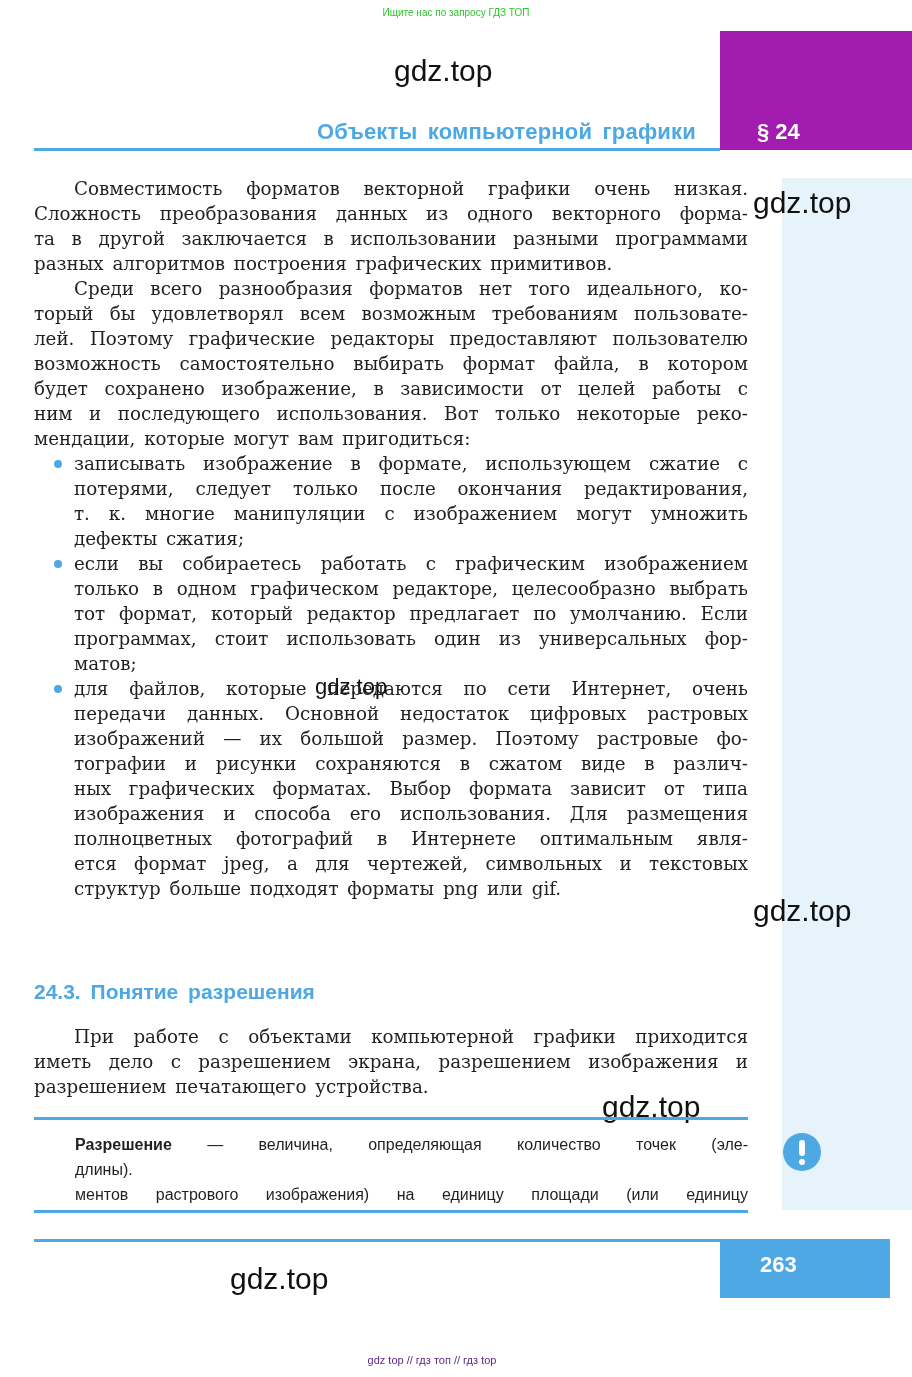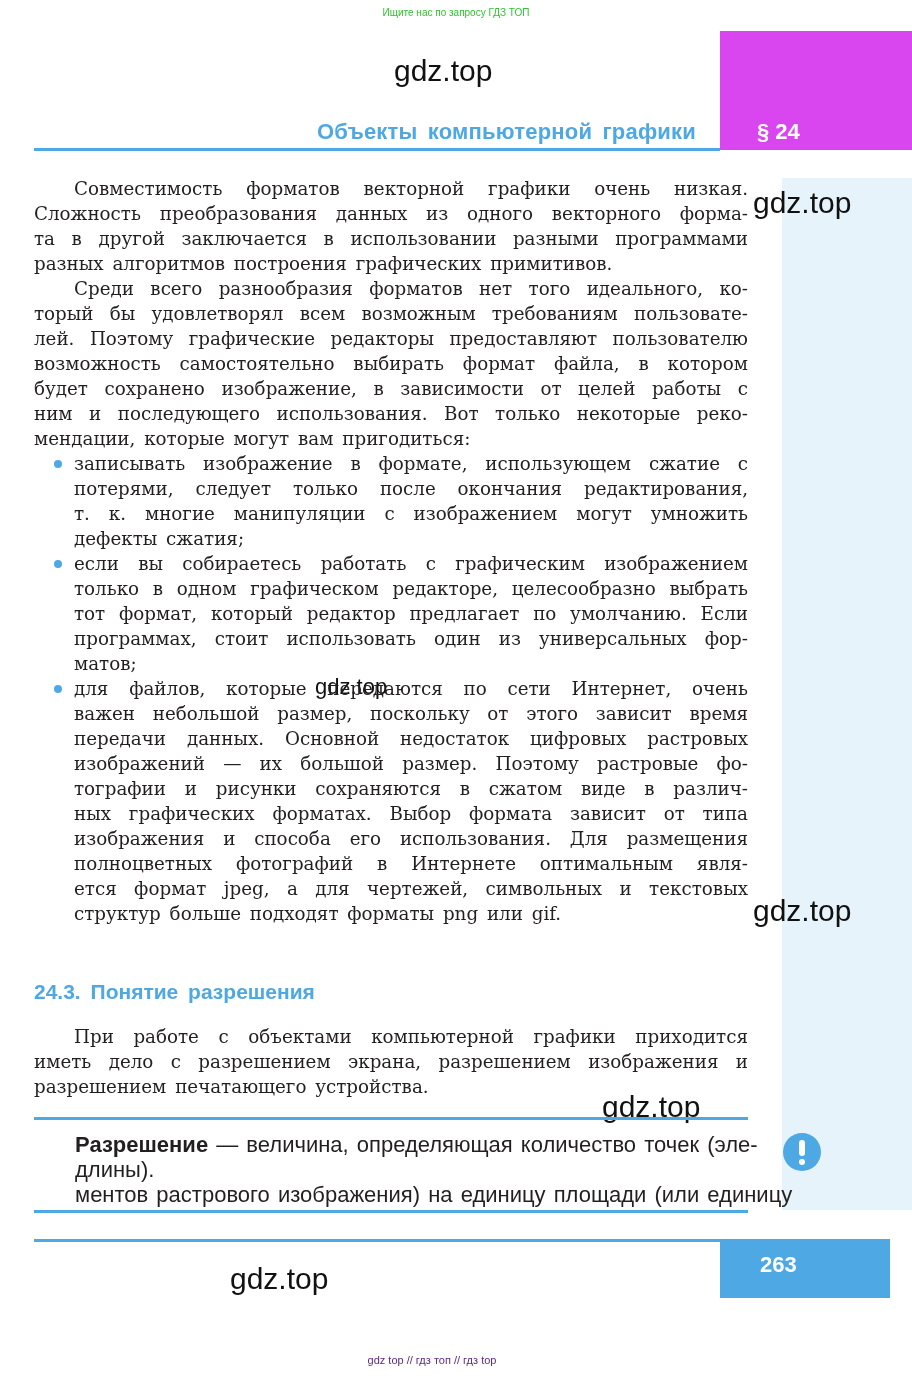--- a/index.html
+++ b/index.html
@@ -7,21 +7,21 @@
     width: 912px; height: 1377px; position: relative; overflow: hidden;
     background: #ffffff; color: #231f20;
     font-family: "DejaVu Serif", serif;
   }
   .top-banner {
     position: absolute; top: 7px; left: 0; width: 912px; text-align: center;
     font-family: "Liberation Sans", sans-serif; font-size: 10px; color: #2ec52e;
   }
   .header-tab {
     position: absolute; left: 720px; top: 31px; width: 192px; height: 119px;
-    background: #d946ef;
+    background: #a21caf;
   }
   .header-tab .section-num {
     position: absolute; left: 37px; bottom: 5px;
     font-family: "Liberation Sans", sans-serif; font-weight: bold; font-size: 22px; color: #ffffff;
   }
   .chapter-title {
     position: absolute; right: 216px; top: 119px;
     font-family: "Liberation Sans", sans-serif; font-weight: bold; font-size: 22px; color: #4ea8e3;
     letter-spacing: 0.2px; word-spacing: 4px;
   }
@@ -45,21 +45,21 @@
     position: absolute; left: 20px; top: 9px; width: 8px; height: 8px; border-radius: 50%;
     background: #4ea8e3;
   }
   .subsection-title {
     position: absolute; left: 34px; top: 980px;
     font-family: "Liberation Sans", sans-serif; font-weight: bold; font-size: 21px; color: #4ea8e3;
     word-spacing: 4px;
   }
   .definition {
     position: absolute; left: 75px; top: 1132px; width: 673px;
-    font-family: "Liberation Sans", sans-serif; font-size: 22px; line-height: 25px; color: #231f20;
+    font-family: "Liberation Sans", sans-serif; font-size: 16px; line-height: 25px; color: #231f20;
   }
   .definition .line { word-spacing: 2px; }
   .definition b { font-weight: bold; }
   .alert-icon {
     position: absolute; left: 783px; top: 1133px; width: 38px; height: 38px; border-radius: 50%;
     background: #4ea8e3;
   }
   .alert-icon::before {
     content: ""; position: absolute; left: 16px; top: 7px; width: 6px; height: 16px; border-radius: 3px; background: #fff;
   }
@@ -122,21 +122,20 @@
   <div>
     <span class="line bullet-line"><i class="bullet-dot"></i><span>если вы собираетесь работать с графическим изображением</span></span>
     <span class="line bullet-line">только в одном графическом редакторе, целесообразно выбрать</span>
     <span class="line bullet-line">тот формат, который редактор предлагает по умолчанию. Если</span>
     <span class="line bullet-line">программах, стоит использовать один из универсальных фор-</span>
     <span class="line bullet-line last">матов;</span>
   </div>
 
   <div>
     <span class="line bullet-line"><i class="bullet-dot"></i><span>для файлов, которые передаются по сети Интернет, очень</span></span>
-    <span class="line bullet-line">важен небольшой размер, поскольку от этого зависит время</span>
     <span class="line bullet-line">передачи данных. Основной недостаток цифровых растровых</span>
     <span class="line bullet-line">изображений — их большой размер. Поэтому растровые фо-</span>
     <span class="line bullet-line">тографии и рисунки сохраняются в сжатом виде в различ-</span>
     <span class="line bullet-line">ных графических форматах. Выбор формата зависит от типа</span>
     <span class="line bullet-line">изображения и способа его использования. Для размещения</span>
     <span class="line bullet-line">полноцветных фотографий в Интернете оптимальным явля-</span>
     <span class="line bullet-line">ется формат jpeg, а для чертежей, символьных и текстовых</span>
     <span class="line bullet-line last">структур больше подходят форматы png или gif.</span>
   </div>
 </div>

